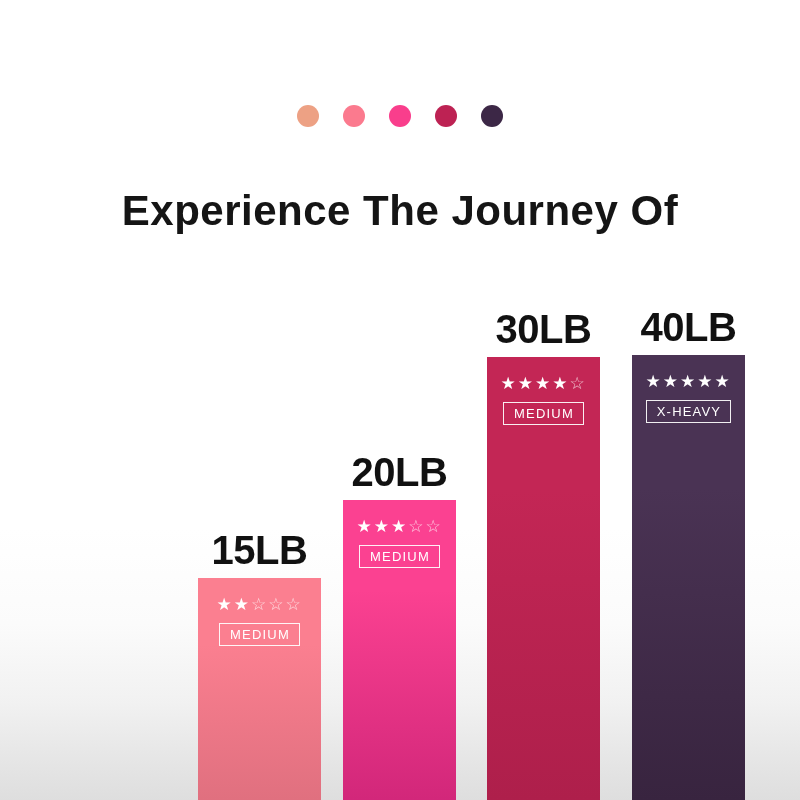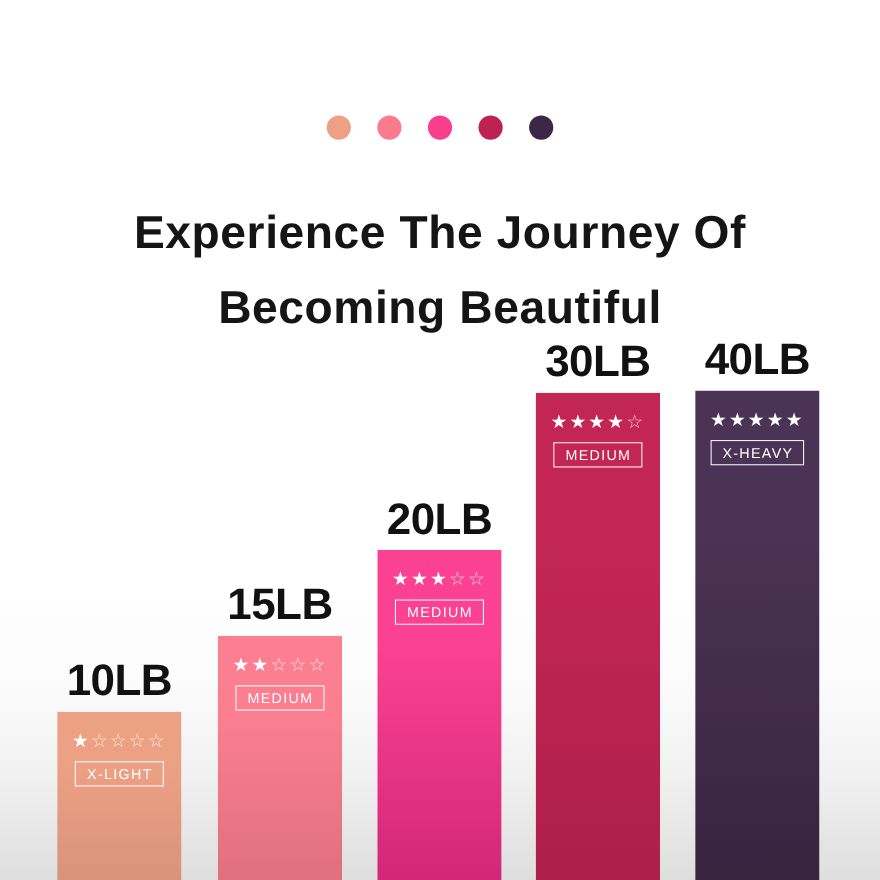--- a/index.html
+++ b/index.html
@@ -131,32 +131,24 @@
   <div id="dot-row">
       <div class="dot" style="background: rgb(237, 161, 132);"></div>
       <div class="dot" style="background: rgb(251, 122, 142);"></div>
       <div class="dot" style="background: rgb(249, 62, 140);"></div>
       <div class="dot" style="background: rgb(189, 34, 83);"></div>
       <div class="dot" style="background: rgb(60, 39, 70);"></div>
     </div>
 
   <h1 id="headline">
     <span class="hl-line">Experience The Journey Of</span>
-    <span class="hl-line">Becoming Beautiful</span>
   </h1>
 
   <div id="chart">
-      <div class="bar-group" style="left: 52px; width: 113px; height: 153px;">
-        <div class="bar-weight">10LB</div>
-        <div class="bar">
-          <div class="bar-inner" style="background: linear-gradient(rgb(237, 161, 132) 0%, rgb(237, 161, 132) 30%, rgb(216, 147, 123) 100%);"></div>
-          <div class="bar-content"><span class="stars"><span class="star-filled">★</span><span class="star-empty">☆</span><span class="star-empty">☆</span><span class="star-empty">☆</span><span class="star-empty">☆</span></span><span class="level-badge">X-LIGHT</span></div>
-        </div>
-      </div>
-      <div class="bar-group" style="left: 198px; width: 113px; height: 222px;">
+      <div class="bar-group" style="left: 198px; width: 123px; height: 222px;">
         <div class="bar-weight">15LB</div>
         <div class="bar">
           <div class="bar-inner" style="background: linear-gradient(rgb(251, 127, 144) 0%, rgb(251, 127, 144) 30%, rgb(224, 112, 127) 100%);"></div>
           <div class="bar-content"><span class="stars"><span class="star-filled">★</span><span class="star-filled">★</span><span class="star-empty">☆</span><span class="star-empty">☆</span><span class="star-empty">☆</span></span><span class="level-badge">MEDIUM</span></div>
         </div>
       </div>
       <div class="bar-group" style="left: 343px; width: 113px; height: 300px; margin-top: 16px;">
         <div class="bar-weight">20LB</div>
         <div class="bar">
           <div class="bar-inner" style="background: linear-gradient(rgb(251, 65, 145) 0%, rgb(251, 65, 145) 30%, rgb(210, 39, 122) 100%);"></div>

